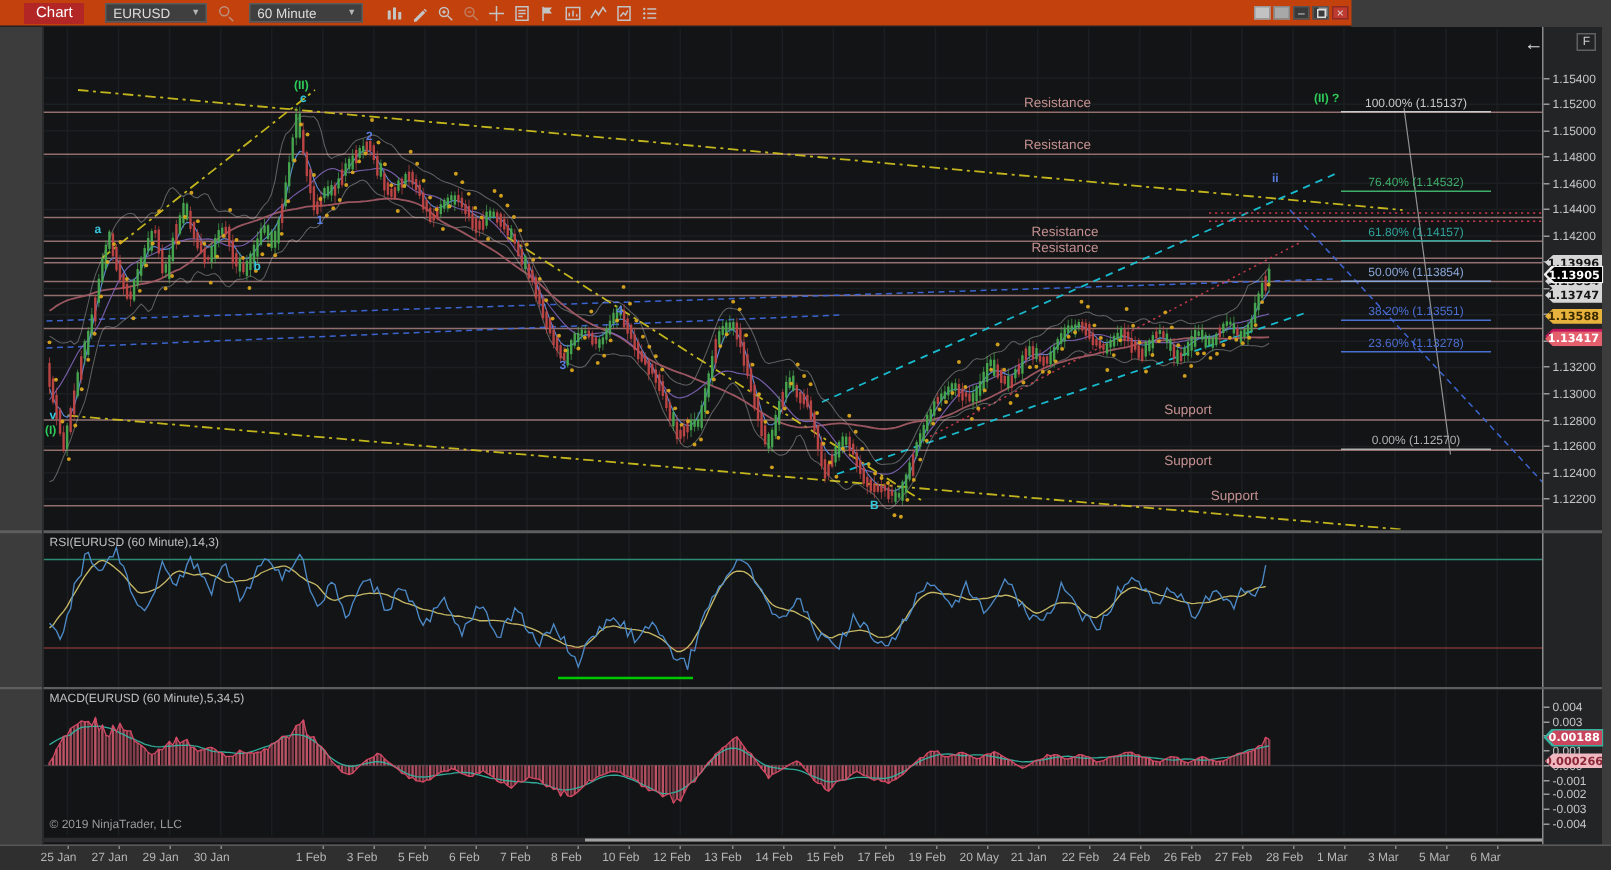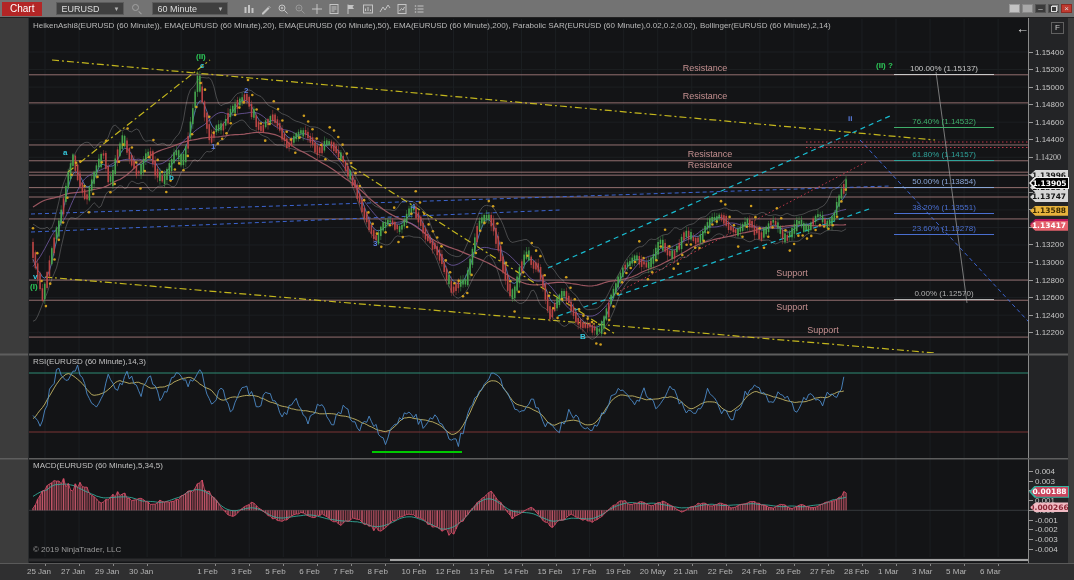--- a/index.html
+++ b/index.html
@@ -1,20 +1,20 @@
 <!DOCTYPE html>
 <html><head>
 <meta charset="utf-8">
 <style>
   html,body{margin:0;padding:0;background:#2a2a2a;}
   .window{position:relative;width:1074px;height:580px;background:#3c3c3c;overflow:hidden;
     font-family:"Liberation Sans",sans-serif;}
   
-  .titlebar{position:absolute;left:0;top:0;width:1074px;height:18px;background:#737373;
-    border-bottom:1px solid #222;display:flex;align-items:center;gap:4px;box-sizing:border-box;padding-left:2px;}
+  .titlebar{position:absolute;left:0;top:0;width:901px;height:18px;background:#c2410c;
+    border-bottom:1px solid #222;display:flex;align-items:center;gap:4px;box-sizing:border-box;padding-left:16px;}
   .chart-tab{background:#b32626;color:#fff;font-size:10px;padding:1px 8px 2px;margin-right:10px;}
   .combo{display:flex;align-items:center;justify-content:space-between;background:#3f3f3f;
     border:1px solid #5c5c5c;color:#ddd;font-size:9px;height:13px;padding:0 4px;box-sizing:border-box;}
   .combo .caret{font-size:6px;color:#b5b5b5;margin-left:6px;}
   .combo.instr{width:68px;}
   .combo.interval{width:76px;margin-left:6px;}
   .search-icon{position:relative;width:11px;height:11px;opacity:.65;margin-left:3px;}
   .search-icon::before{content:"";position:absolute;left:1px;top:1px;width:5px;height:5px;border:1px solid #bbb;border-radius:50%;}
   .search-icon::after{content:"";position:absolute;left:7.5px;top:7.5px;width:4px;height:1px;background:#bbb;transform:rotate(45deg);transform-origin:0 0;}
   .tool-icons{display:flex;align-items:center;gap:3px;margin-left:10px;}
@@ -161,21 +161,21 @@
 
   <div class="plot"></div>
   <div class="price-axis" id="price-axis">
     <span class="axis-flag">F</span>
   <div class="ptick" style="top: 29.5px;">1.15400</div>
       <div class="ptick" style="top: 47.0439px;">1.15200</div>
       <div class="ptick" style="top: 64.5877px;">1.15000</div>
       <div class="ptick" style="top: 82.1316px;">1.14800</div>
       <div class="ptick" style="top: 99.6754px;">1.14600</div>
       <div class="ptick" style="top: 117.219px;">1.14400</div>
-      <div class="ptick" style="top: 134.763px; font-family: Liberation Serif, serif;">1.14200</div>
+      <div class="ptick" style="top: 134.763px;">1.14200</div>
       <div class="ptick" style="top: 152.307px;">1.14000</div>
       <div class="ptick" style="top: 169.851px;">1.13800</div>
       <div class="ptick" style="top: 187.395px;">1.13600</div>
       <div class="ptick" style="top: 204.939px;">1.13400</div>
       <div class="ptick" style="top: 222.482px;">1.13200</div>
       <div class="ptick" style="top: 240.026px;">1.13000</div>
       <div class="ptick" style="top: 257.57px;">1.12800</div>
       <div class="ptick" style="top: 275.114px;">1.12600</div>
       <div class="ptick" style="top: 292.658px;">1.12400</div>
       <div class="ptick" style="top: 310.202px;">1.12200</div>
@@ -1583,21 +1583,20 @@
       <g>
         <rect x="0" y="353.5" width="1068" height="2" fill="#5e5e5e"></rect>
         <rect x="0" y="458" width="1068" height="1.5" fill="#5e5e5e"></rect>
         <line x1="28.5" y1="18" x2="28.5" y2="563" stroke="#2a2c2e" stroke-width="1"></line>
         <rect x="29" y="558.5" width="999" height="3" fill="#2c2c2e"></rect>
         <rect x="390" y="559" width="638" height="2" fill="#a2a2a2"></rect>
       </g>
     </svg>
 
   <div id="labels-layer">
-    <div class="indicator-line">HeikenAshi8(EURUSD (60 Minute)), EMA(EURUSD (60 Minute),20), EMA(EURUSD (60 Minute),50), EMA(EURUSD (60 Minute),200), Parabolic SAR(EURUSD (60 Minute),0.02,0.2,0.02), Bollinger(EURUSD (60 Minute),2,14)</div>
     <div class="back-arrow">←</div>
     <div class="pane-label" style="top:357px">RSI(EURUSD (60 Minute),14,3)</div>
     <div class="pane-label" style="top:461px">MACD(EURUSD (60 Minute),5,34,5)</div>
     <div class="copyright">© 2019 NinjaTrader, LLC</div>
   <div class="lvl-label" style="left: 665px; top: 62.807px;">Resistance</div>
       <div class="lvl-label" style="left: 665px; top: 90.8772px;">Resistance</div>
       <div class="lvl-label" style="left: 670px; top: 148.772px;">Resistance</div>
       <div class="lvl-label" style="left: 670px; top: 160.175px;">Resistance</div>
       <div class="lvl-label" style="left: 752px; top: 268.07px;">Support</div>
       <div class="lvl-label" style="left: 752px; top: 302.246px;">Support</div>

